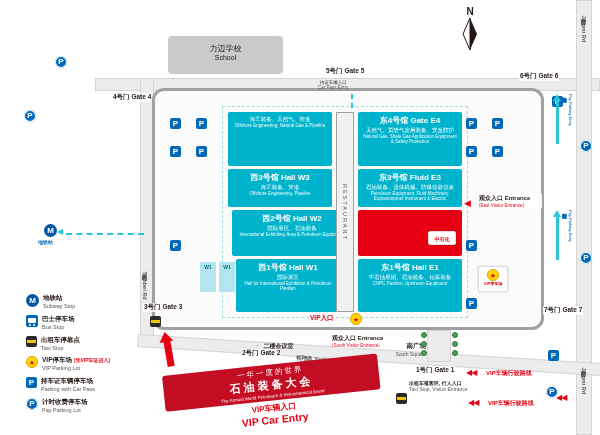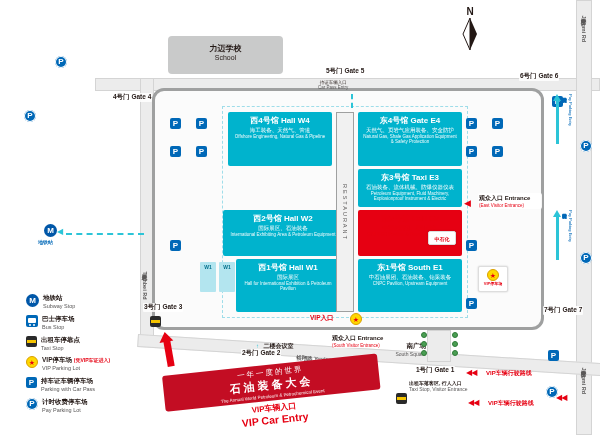--- a/index.html
+++ b/index.html
@@ -2,21 +2,21 @@
 <html><head>
 <meta charset="utf-8">
 <style>
   html,body{margin:0;padding:0;background:#fff}
   #map{position:relative;width:600px;height:435px;background:#ffffff;font-family:"Liberation Sans","DejaVu Sans",sans-serif;overflow:hidden;color:#231815}
   .abs{position:absolute}
   .road{background:#ececec;border:1px solid #d4d4d4;box-sizing:border-box}
   .venue{background:#fbfbfb;border:3px solid #9fa0a0;border-radius:12px;box-sizing:border-box}
   .dashed-path{border:1px dashed #9fdde9;box-sizing:border-box}
   .school{background:#c9caca;border-radius:4px;text-align:center}
-  .school .cn{font-size:8px;font-weight:bold;margin-top:7px}
+  .school .cn{font-size:8px;font-weight:normal;margin-top:7px}
   .school .en{font-size:7px}
   .hall{background:#00b3cd;color:#fff;text-align:center;box-sizing:border-box;padding-top:3px;border-radius:2px;overflow:hidden}
   .hall.red{background:#e60012}
   .hall .t{font-size:8px;font-weight:bold;white-space:nowrap}
   .hall .c{font-size:5.5px;margin-top:1px}
   .hall .e{font-size:4.5px;line-height:1.2;padding:0 5px;opacity:.95}
   .restaurant{background:#f1f1f1;border:1px solid #9fa0a0;box-sizing:border-box;display:flex;align-items:center;justify-content:center}
   .restaurant span{writing-mode:vertical-rl;font-size:5.5px;letter-spacing:2px;color:#595757}
   .annex{background:#b3e5ef;color:#00708c;font-size:5px;font-weight:bold;text-align:center;box-sizing:border-box;padding-top:2px;border-radius:1px}
   .p-sq{width:11px;height:11px;background:#0068b7;color:#fff;font-size:8px;font-weight:bold;text-align:center;line-height:11px;border-radius:2px}
@@ -100,59 +100,63 @@
   <div class="abs gate" style="left:241px;top:349px">2号门 Gate 2</div>
   <div class="abs gate" style="left:415px;top:366px">1号门 Gate 1</div>
 
   <div class="abs" style="left:318px;top:80px;text-align:center">
     <div class="tiny">持证车辆入口</div>
     <div class="tiny" style="color:#595757">Car Pass Entry</div>
   </div>
   <div class="abs dash-v" style="left:351px;top:94px;height:14px"></div>
 
   <div class="abs hall" style="left:228px;top:112px;width:104px;height:54px">
-    <div class="t">西4号馆 Hall W4</div>
     <div class="c">海工装备、天然气、管道</div>
     <div class="e">Offshore Engineering, Natural Gas &amp; Pipeline</div>
   </div>
-  <div class="abs hall" style="left:223px;top:210px;width:120px;height:46px">
+  <div class="abs hall" style="left:228px;top:169px;width:104px;height:38px">
+    <div class="t">西3号馆 Hall W3</div>
+    <div class="c">海工装备、管道</div>
+    <div class="e">Offshore Engineering, Pipeline</div>
+  </div>
+  <div class="abs hall" style="left:232px;top:210px;width:120px;height:46px">
     <div class="t">西2号馆 Hall W2</div>
     <div class="c">国际展区、石油装备</div>
     <div class="e">International Exhibiting Area &amp; Petroleum Equipment</div>
   </div>
   <div class="abs hall" style="left:236px;top:259px;width:104px;height:53px">
     <div class="t">西1号馆 Hall W1</div>
     <div class="c">国际展区</div>
     <div class="e">Hall for International Exhibition &amp; Petroleum Pavilion</div>
   </div>
 
   <div class="abs restaurant" style="left:336px;top:112px;width:18px;height:200px">
     <span>RESTAURANT</span>
   </div>
 
   <div class="abs hall" style="left:358px;top:112px;width:104px;height:54px">
     <div class="t">东4号馆 Gate E4</div>
     <div class="c">天然气、页岩气应用装备、安全防护</div>
     <div class="e">Natural Gas, Shale Gas Application Equipment &amp; Safety Protection</div>
   </div>
   <div class="abs hall" style="left:358px;top:169px;width:104px;height:38px">
-    <div class="t">东3号馆 Taxi E3</div>
+    <div class="t">东3号馆 Fluid E3</div>
     <div class="c">石油装备、流体机械、防爆仪器仪表</div>
     <div class="e">Petroleum Equipment, Fluid Machinery, Explosionproof Instrument &amp; Electric</div>
   </div>
   <div class="abs hall red" style="left:358px;top:210px;width:104px;height:46px">
     <div class="t">东2号馆 Hall E2</div>
     <div class="c">中石化展团、石油装备</div>
     <div class="e">SINOPEC Pavilion &amp; Petroleum Equipment</div>
   </div>
   <div class="abs badge" style="left:428px;top:231px;width:28px;height:14px">
     <div style="font-size:5px;color:#e60012;font-weight:bold;line-height:14px">中石化</div>
   </div>
   <div class="abs hall" style="left:358px;top:259px;width:104px;height:53px">
-    <div class="t">东1号馆 South E1</div>
+    <div class="t">东1号馆 Hall E1</div>
     <div class="c">中石油展团、石油装备、钻采装备</div>
     <div class="e">CNPC Pavilion, Upstream Equipment</div>
   </div>
 
   <div class="abs annex" style="left:200px;top:262px;width:16px;height:30px">W1</div>
   <div class="abs annex" style="left:219px;top:262px;width:16px;height:30px">W1</div>
 
   <div class="abs p-sq" style="left:170px;top:118px">P</div>
   <div class="abs p-sq" style="left:196px;top:118px">P</div>
   <div class="abs p-sq" style="left:170px;top:146px">P</div>

